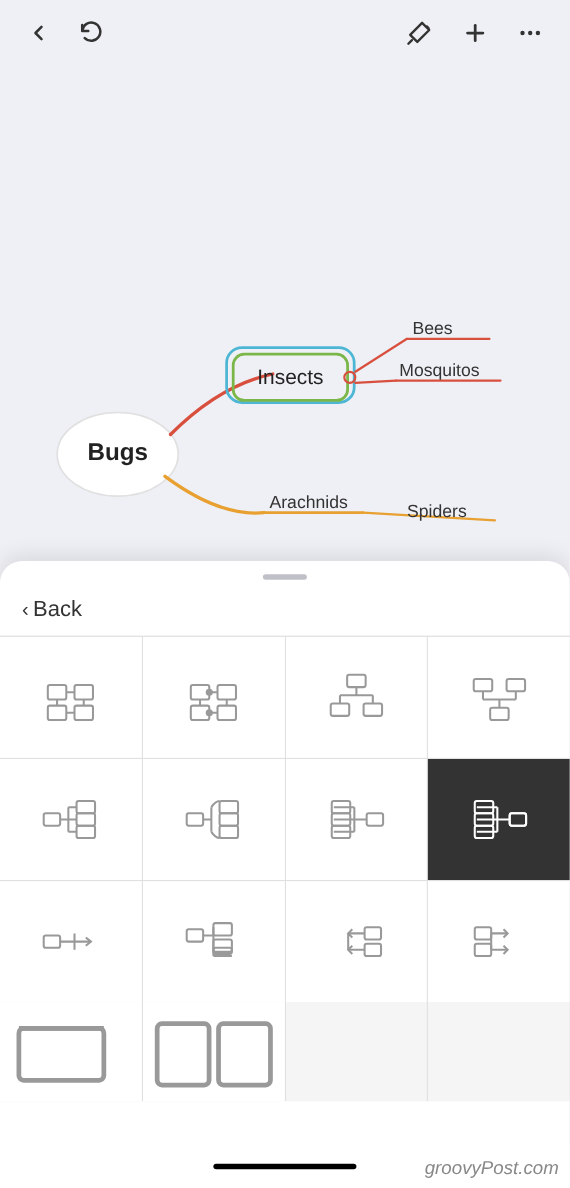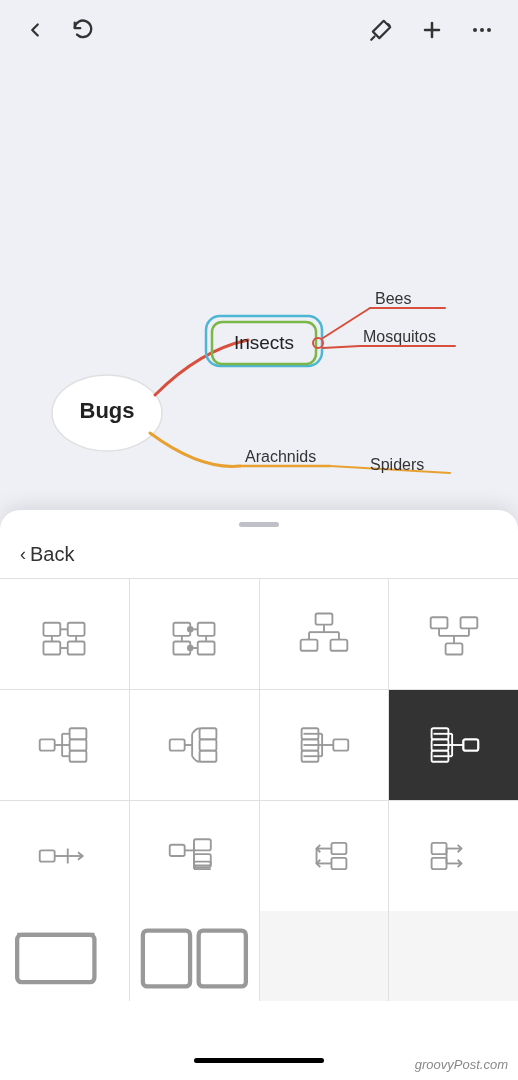--- a/index.html
+++ b/index.html
@@ -150,21 +150,21 @@
       height: 5px;
       background: #000;
       border-radius: 3px;
     }
 
     
     .watermark {
       position: absolute;
       bottom: 8px;
       right: 10px;
-      font-size: 13px;
+      font-size: 17px;
       color: #888;
       font-style: italic;
     }
 
     
     .shapes-grid-partial {
       display: grid;
       grid-template-columns: repeat(4, 1fr);
       gap: 1px;
       background: #e0e0e0;

